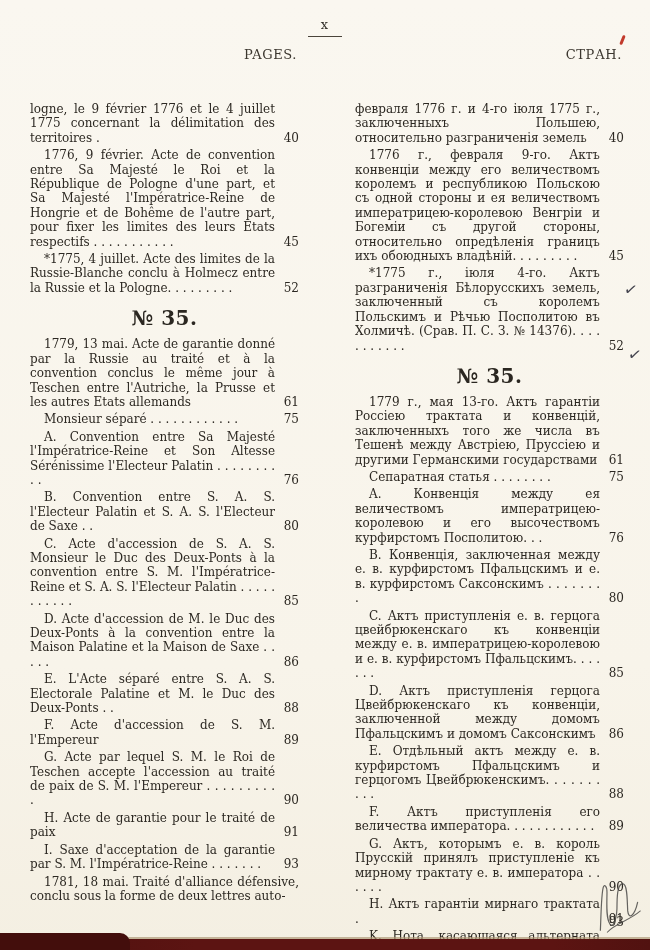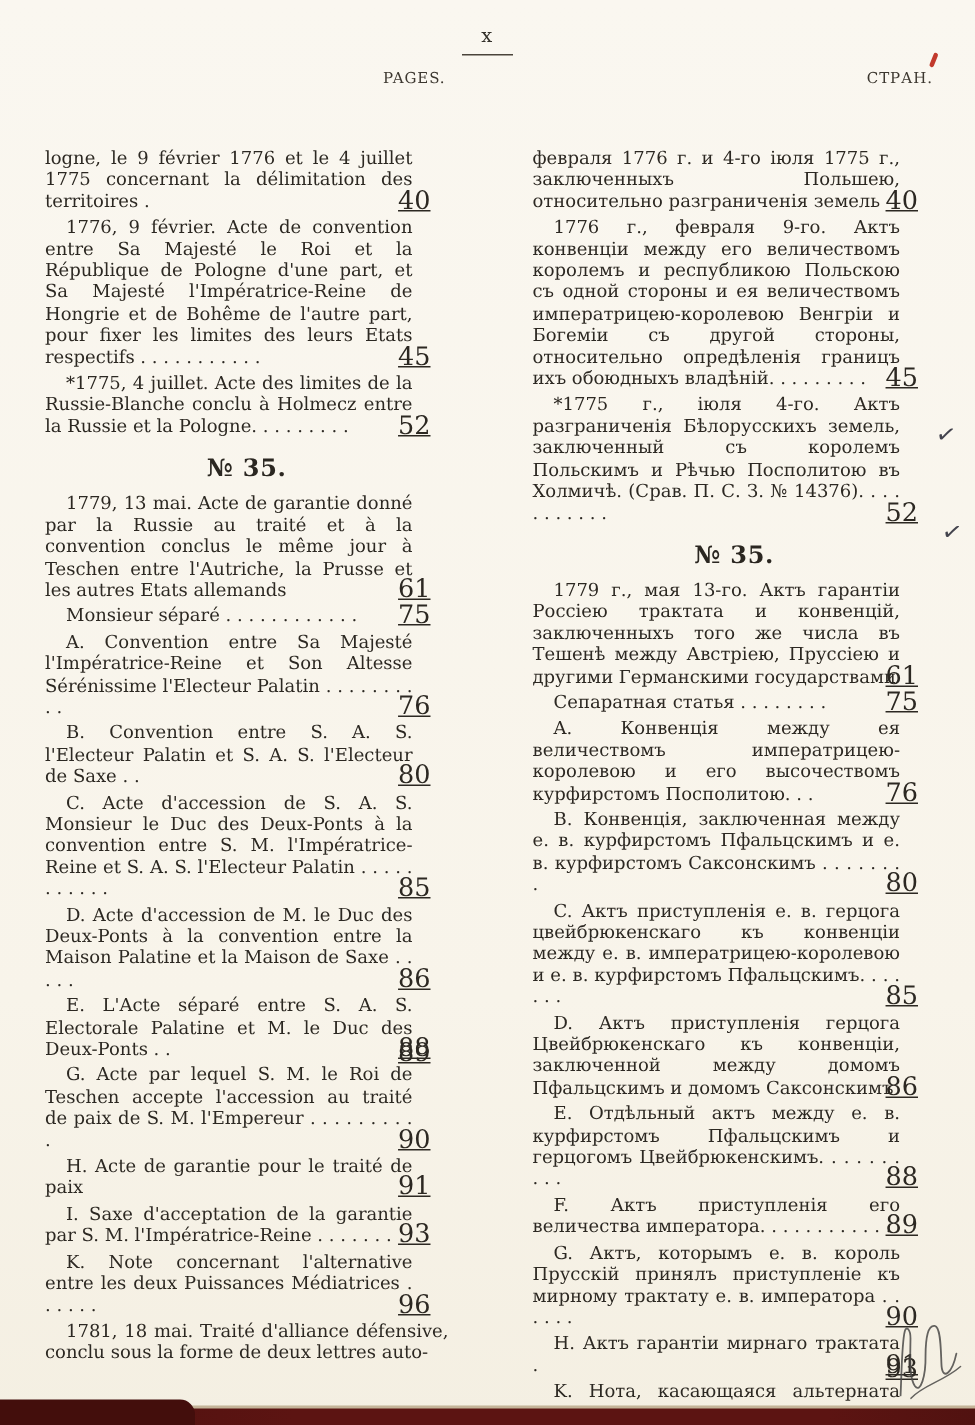--- a/index.html
+++ b/index.html
@@ -21,48 +21,47 @@
   .folio-rule { width:34px; height:1px; background:#4a443b; margin:4px auto 0; }
 
   .columns {
     display:flex;
     padding:10px 26px 0 30px;
     gap:56px;
   }
   .col { width:269px; position:relative; }
   .col-header {
     text-align:right;
-    font-size:10px;
+    font-size:13px;
     letter-spacing:0.6px;
     color:#3c372f;
     margin-bottom:5px;
     padding-right:2px;
   }
 
   .entry {
     position:relative;
     text-align:justify;
     font-size:12px;
     line-height:14.4px;
     margin-bottom:3px;
     color:#2c2822;
   }
   .entry.has-page { padding-right:24px; }
   .entry.para, .entry.sub { text-indent:14px; }
   .entry.cont { text-indent:0;margin-top:40px; }
   .pagenum {
     position:absolute;
-    right:12px; bottom:0;
-    font-size:17px;
+    right:0; bottom:0;
+    font-size:12px;
     color:#2c2822;
-    text-decoration:underline;
   }
   .heading {
     text-align:center;
-    font-size:16px;
+    font-size:20px;
     font-weight:bold;
     letter-spacing:0.5px;
     margin:11px 0 7px;
     color:#2b2721;
   }
 
   .check {
     position:absolute;
     font-family:"DejaVu Sans", sans-serif;
     font-size:16px;
@@ -129,25 +128,24 @@
           <div class="entry para has-page"><span class="etext">1776, 9 février. Acte de convention entre Sa Majesté le Roi et la République de Pologne d'une part, et Sa Majesté l'Impératrice-Reine de Hongrie et de Bohême de l'autre part, pour fixer les limites des leurs Etats respectifs . . . . . . . . . . .</span><span class="pagenum">45</span></div>
           <div class="entry para has-page"><span class="etext">*1775, 4 juillet. Acte des limites de la Russie-Blanche conclu à Holmecz entre la Russie et la Pologne. . . . . . . . .</span><span class="pagenum">52</span></div>
           <div class="heading">№ 35.</div>
           <div class="entry para has-page"><span class="etext">1779, 13 mai. Acte de garantie donné par la Russie au traité et à la convention conclus le même jour à Teschen entre l'Autriche, la Prusse et les autres Etats allemands</span><span class="pagenum">61</span></div>
           <div class="entry para has-page"><span class="etext">Monsieur séparé . . . . . . . . . . . .</span><span class="pagenum">75</span></div>
           <div class="entry sub has-page"><span class="etext">A. Convention entre Sa Majesté l'Impératrice-Reine et Son Altesse Sérénissime l'Electeur Palatin . . . . . . . . . .</span><span class="pagenum">76</span></div>
           <div class="entry sub has-page"><span class="etext">B. Convention entre S. A. S. l'Electeur Palatin et S. A. S. l'Electeur de Saxe . .</span><span class="pagenum">80</span></div>
           <div class="entry sub has-page"><span class="etext">C. Acte d'accession de S. A. S. Monsieur le Duc des Deux-Ponts à la convention entre S. M. l'Impératrice-Reine et S. A. S. l'Electeur Palatin . . . . . . . . . . .</span><span class="pagenum">85</span></div>
           <div class="entry sub has-page"><span class="etext">D. Acte d'accession de M. le Duc des Deux-Ponts à la convention entre la Maison Palatine et la Maison de Saxe . . . . .</span><span class="pagenum">86</span></div>
           <div class="entry sub has-page"><span class="etext">E. L'Acte séparé entre S. A. S. Electorale Palatine et M. le Duc des Deux-Ponts . .</span><span class="pagenum">88</span></div>
-          <div class="entry sub has-page"><span class="pagenum">89</span></div>
+          <div class="entry sub has-page"><span class="etext">F. Acte d'accession de S. M. l'Empereur</span><span class="pagenum">89</span></div>
           <div class="entry sub has-page"><span class="etext">G. Acte par lequel S. M. le Roi de Teschen accepte l'accession au traité de paix de S. M. l'Empereur . . . . . . . . . .</span><span class="pagenum">90</span></div>
           <div class="entry sub has-page"><span class="etext">H. Acte de garantie pour le traité de paix</span><span class="pagenum">91</span></div>
           <div class="entry sub has-page"><span class="etext">I. Saxe d'acceptation de la garantie par S. M. l'Impératrice-Reine . . . . . . .</span><span class="pagenum">93</span></div>
-          <div class="entry sub has-page"><span class="etext">K. Note concernant l'alternative entre les deux Puissances Médiatrices . . . . . .</span><span class="pagenum">96</span></div>
           <div class="entry para"><span class="etext">1781, 18 mai. Traité d'alliance défensive, conclu sous la forme de deux lettres auto-</span></div>
         </div>
     </div>
     <div class="col">
       <div class="col-header">СТРАН.</div>
       <div id="right-entries">
           <div class="entry cont has-page"><span class="etext">февраля 1776 г. и 4-го іюля 1775 г., заключенныхъ Польшею, относительно разграниченія земель</span><span class="pagenum">40</span></div>
           <div class="entry para has-page"><span class="etext">1776 г., февраля 9-го. Актъ конвенціи между его величествомъ королемъ и республикою Польскою съ одной стороны и ея величествомъ императрицею-королевою Венгріи и Богеміи съ другой стороны, относительно опредѣленія границъ ихъ обоюдныхъ владѣній. . . . . . . . .</span><span class="pagenum">45</span></div>
           <div class="entry para has-page"><span class="etext">*1775 г., іюля 4-го. Актъ разграниченія Бѣлорусскихъ земель, заключенный съ королемъ Польскимъ и Рѣчью Посполитою въ Холмичѣ. (Срав. П. С. З. № 14376). . . . . . . . . . .</span><span class="pagenum">52</span></div>
           <div class="heading">№ 35.</div>

